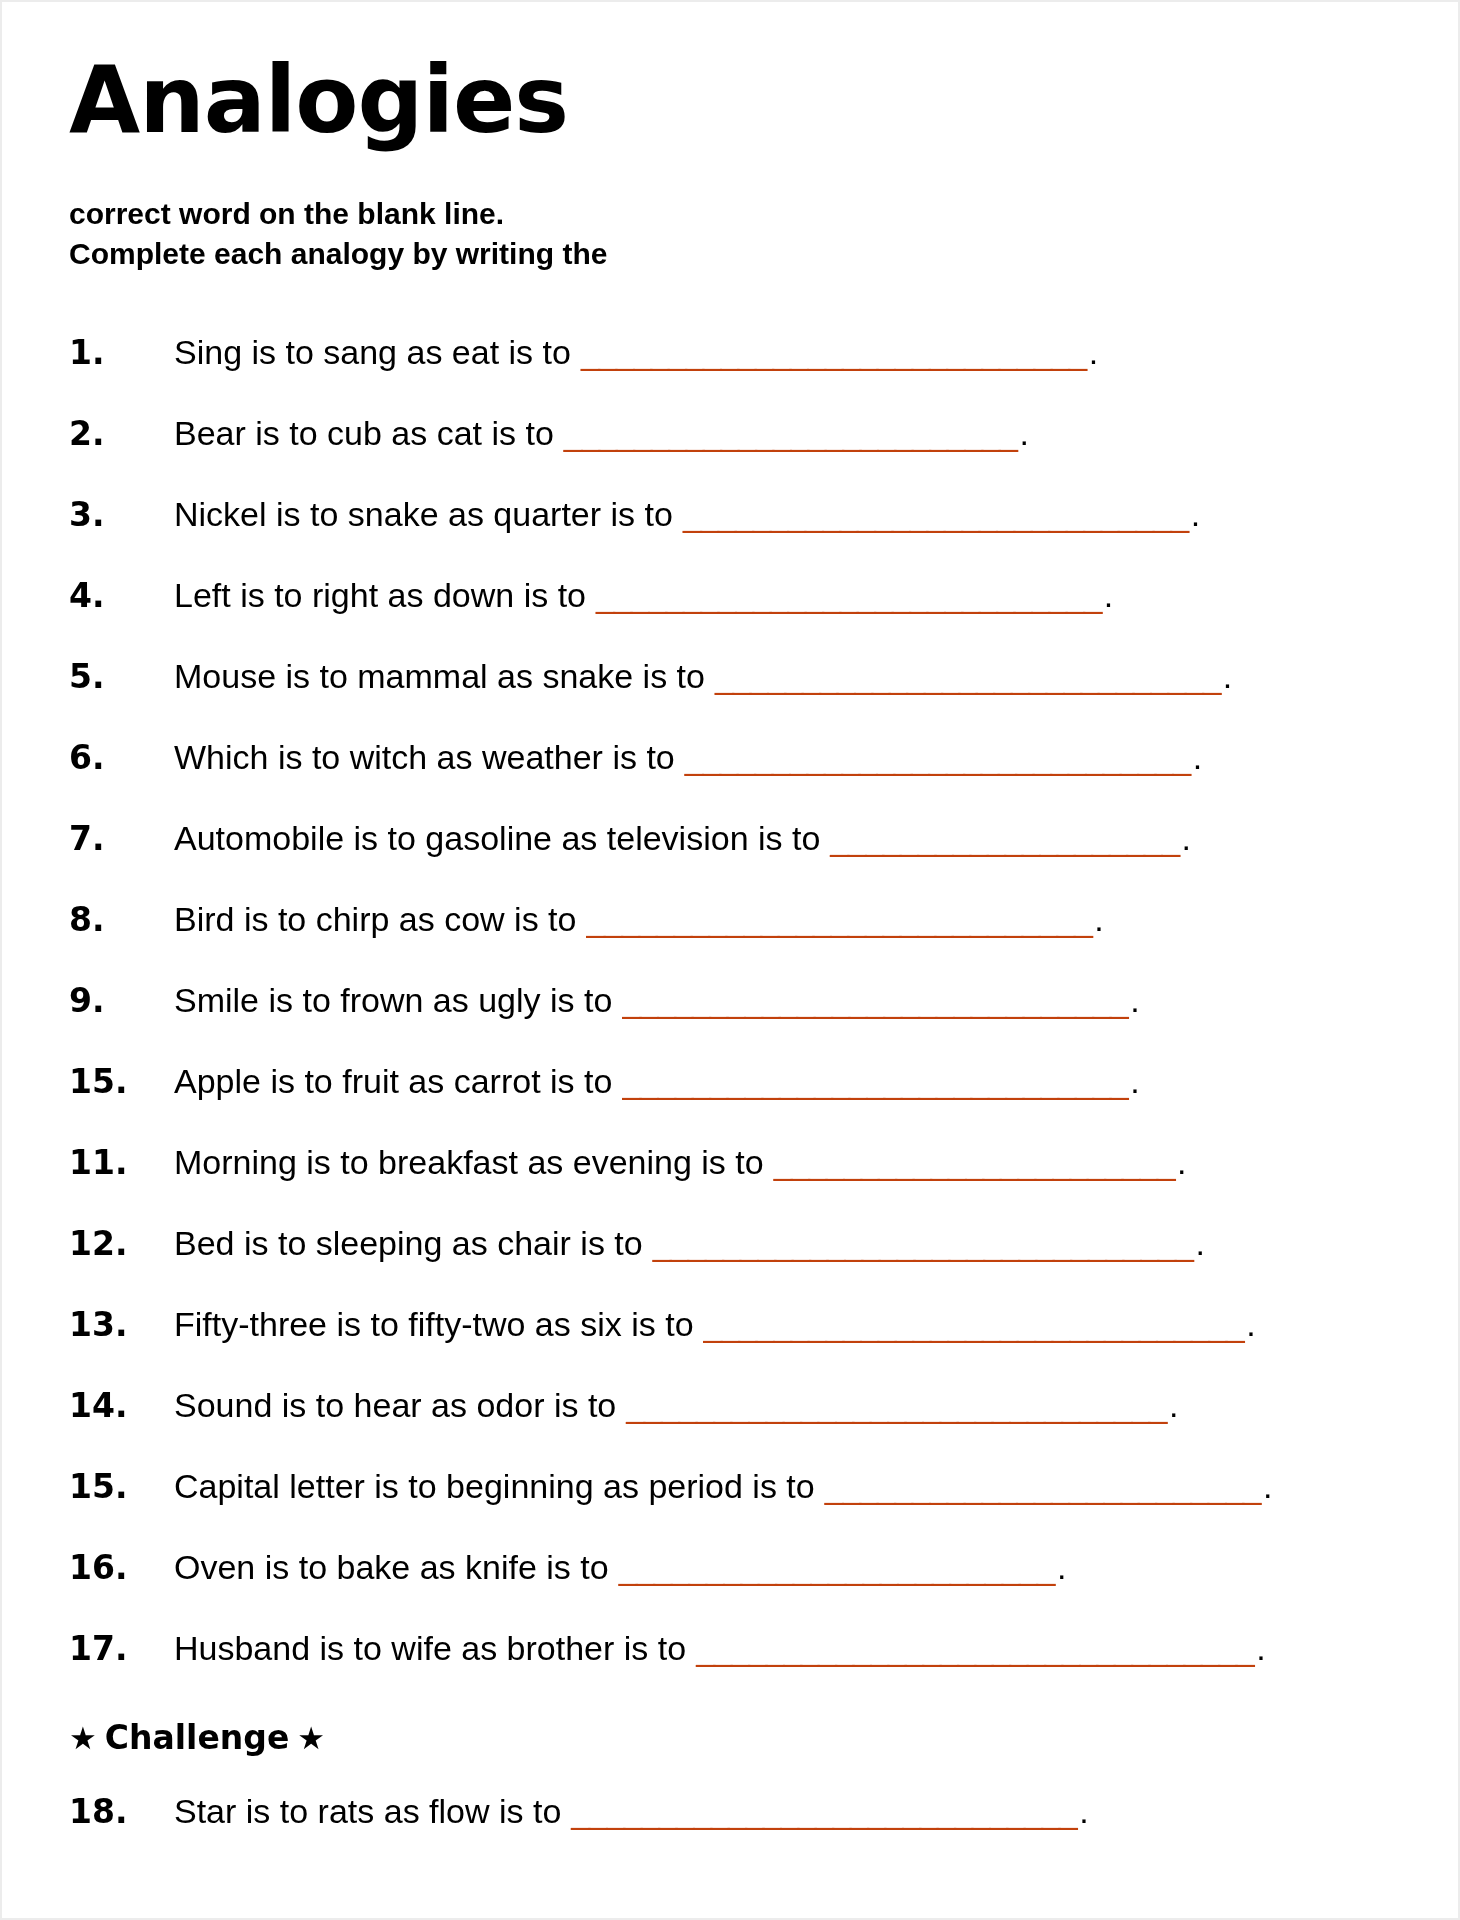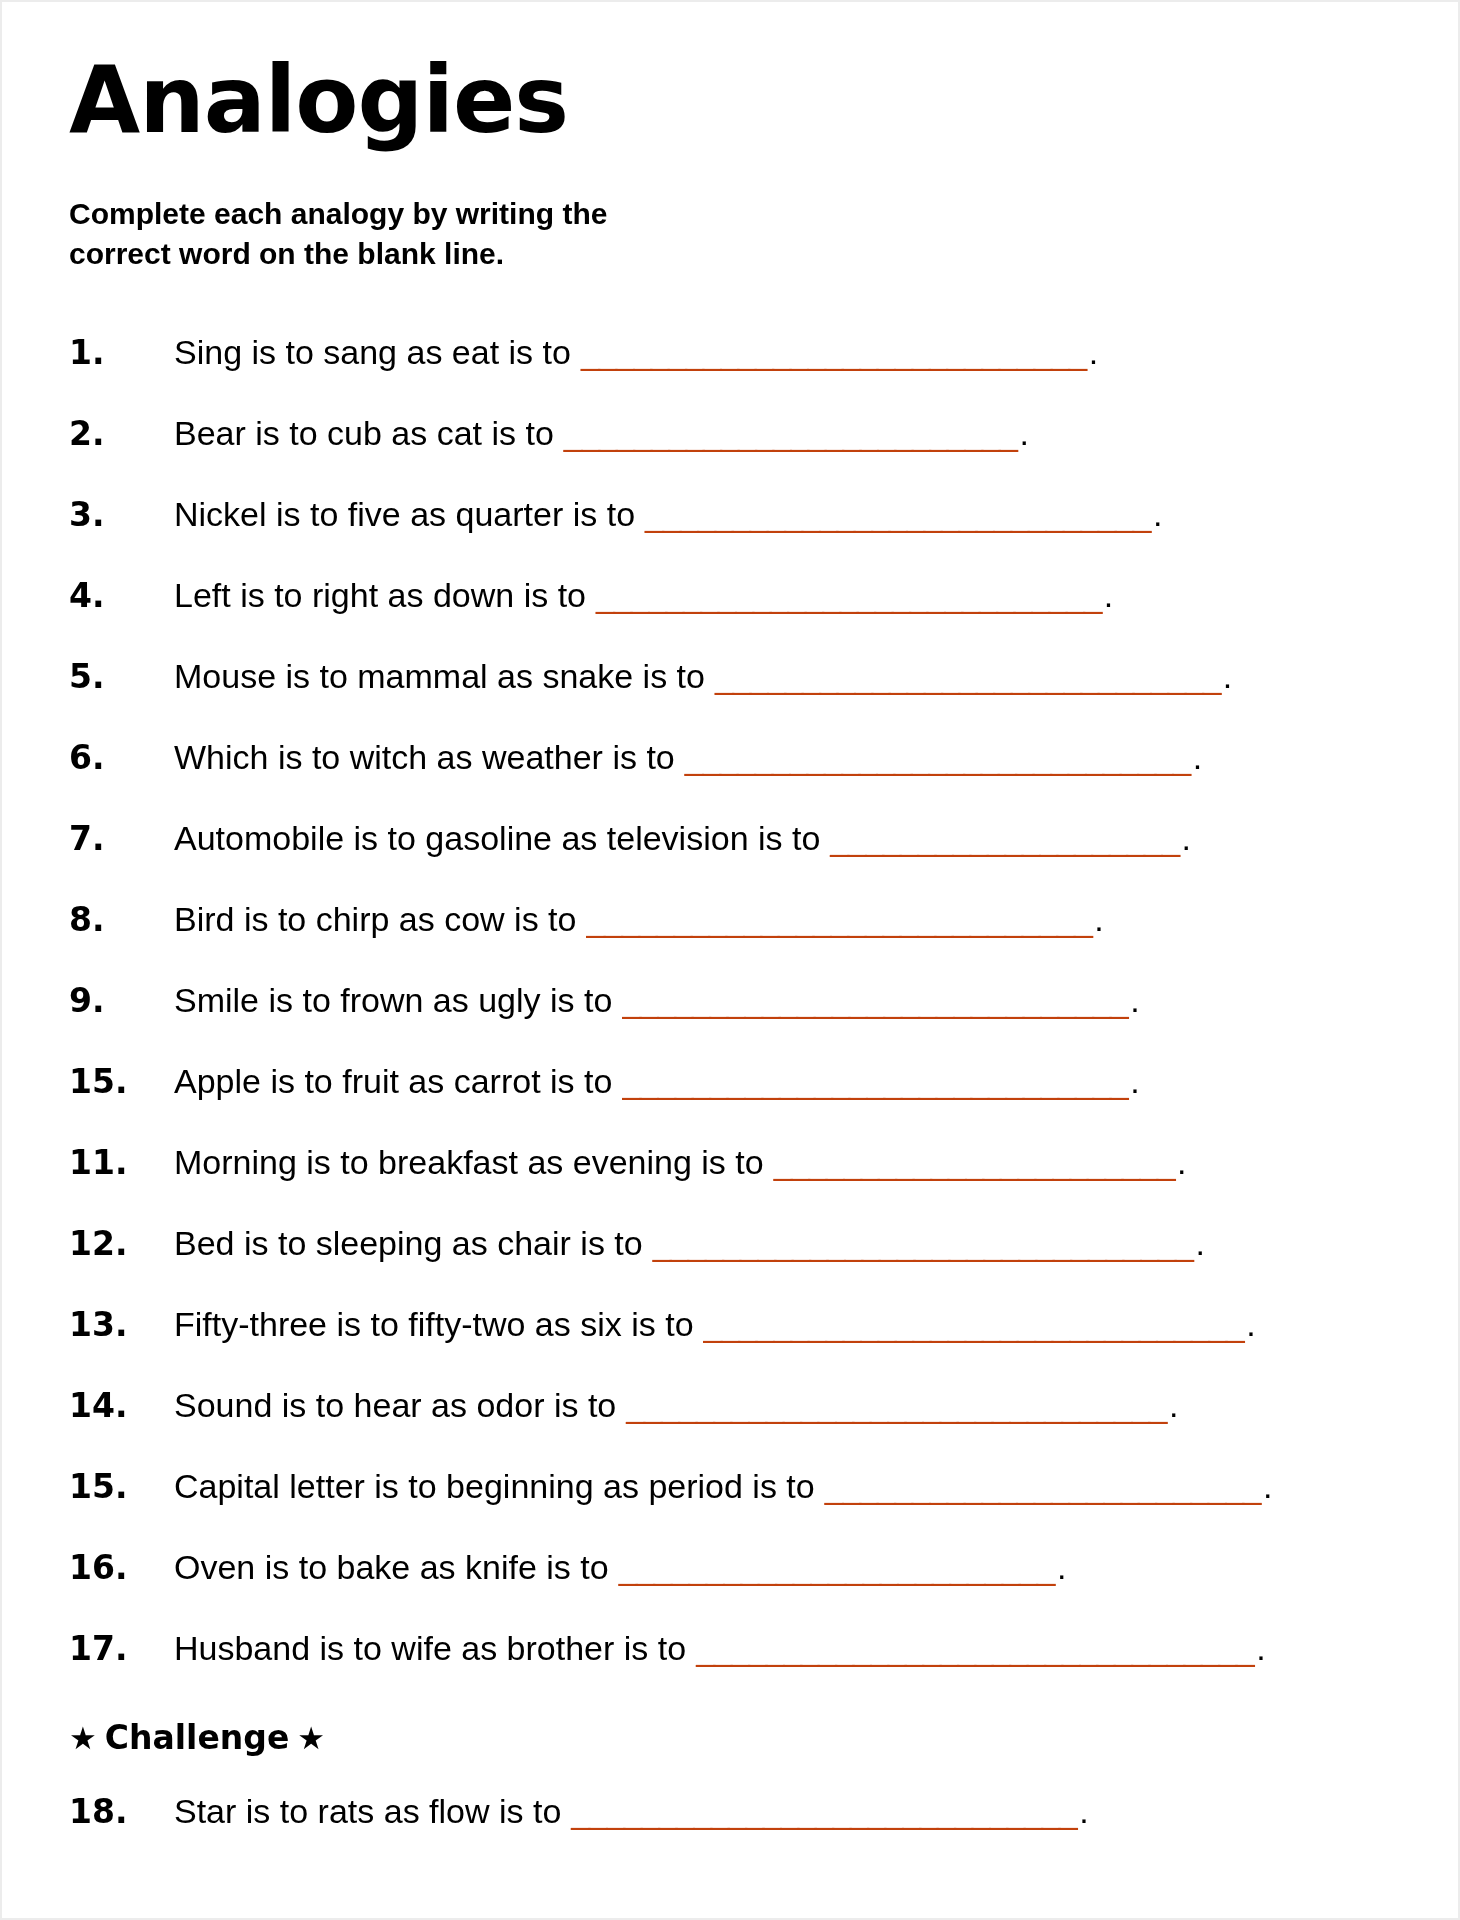--- a/index.html
+++ b/index.html
@@ -70,36 +70,36 @@
   .last-item { margin-top: 40px; }
 </style>
 </head>
 <body>
 
 <div class="page">
 
   <h1 class="title">Analogies</h1>
 
   <div class="instructions">
+    <div>correct word on the blank line.</div>
     <div>Complete each analogy by writing the</div>
-    <div>correct word on the blank line.</div>
   </div>
 
   <div class="items">
 
     <div class="item">
       <span class="num">1.</span><span class="prompt">Sing is to sang as eat is to</span><span class="blank">_____________________________</span><span class="period">.</span>
     </div>
 
     <div class="item">
       <span class="num">2.</span><span class="prompt">Bear is to cub as cat is to</span><span class="blank">__________________________</span><span class="period">.</span>
     </div>
 
     <div class="item">
-      <span class="num">3.</span><span class="prompt">Nickel is to five as quarter is to</span><span class="blank">_____________________________</span><span class="period">.</span>
+      <span class="num">3.</span><span class="prompt">Nickel is to snake as quarter is to</span><span class="blank">_____________________________</span><span class="period">.</span>
     </div>
 
     <div class="item">
       <span class="num">4.</span><span class="prompt">Left is to right as down is to</span><span class="blank">_____________________________</span><span class="period">.</span>
     </div>
 
     <div class="item">
       <span class="num">5.</span><span class="prompt">Mouse is to mammal as snake is to</span><span class="blank">_____________________________</span><span class="period">.</span>
     </div>
 

